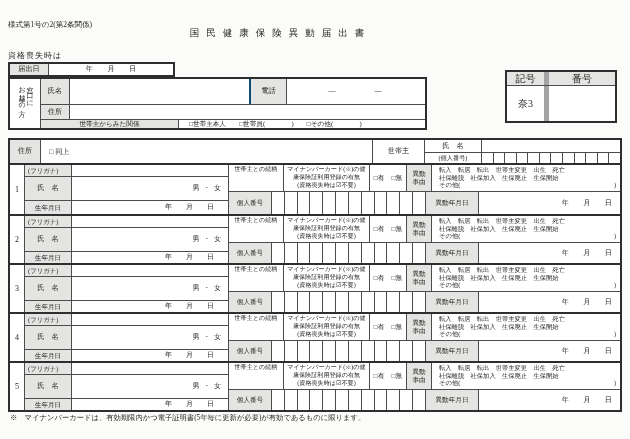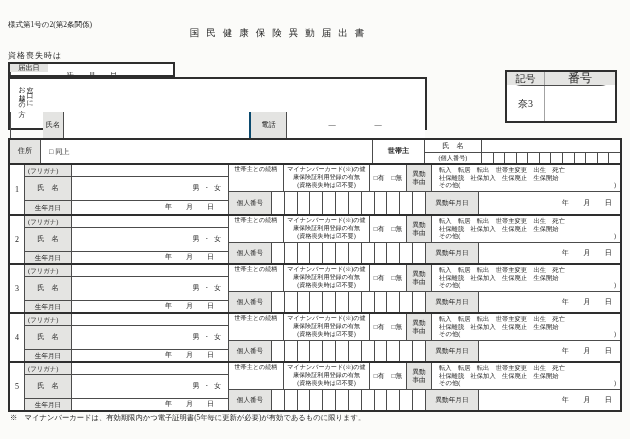--- a/index.html
+++ b/index.html
@@ -8,62 +8,62 @@
     position:relative;
     background:#fbfbf9;
     font-family:"Liberation Serif","DejaVu Serif",serif;
     color:#1e1e1e;
     overflow:hidden;
   }
   .abs { position:absolute; }
   .cell { display:flex; align-items:center; justify-content:center; overflow:hidden; line-height:1.15; }
   .gray { background:#e4e4e2; }
   .white { background:#ffffff; }
-  .bx { border:2px solid #2e2e2e; background:#fff;flex-direction:column; }
+  .bx { border:2px solid #2e2e2e; background:#fff; }
 
   #form-code { top:20px; left:8px; font-size:7.5px; }
   #form-title { top:27px; left:0; width:561px; text-align:center; font-size:9.5px; letter-spacing:7px; }
   #addressee { top:50px; left:8px; font-size:8px; letter-spacing:1px; }
 
   
   #notify-box { top:62px; left:8px; width:167px; height:15px; display:flex; }
   #notify-box .lab { width:38px; font-size:7.2px; }
   #notify-box .val { flex:1; font-size:7.2px; }
 
   
   #visitor-box { top:77px; left:8px; width:419px; height:53px; display:flex; }
   #visitor-side { width:30px; display:flex; justify-content:center; gap:1px; padding:2px 0; }
   .vcol { writing-mode:vertical-rl; text-orientation:upright; font-size:7px; line-height:1; }
   .vcol.spread { letter-spacing:7px; }
   #visitor-main { flex:1; display:flex; flex-direction:column; border-left:1px solid #4c4c4c; }
   #visitor-main .r1 { height:26px; }
   #visitor-main .r2 { height:16px; border-top:1px solid #4c4c4c; }
   #visitor-main .r3 { flex:1; border-top:1px solid #4c4c4c; }
   #visitor-main .r1, #visitor-main .r2, #visitor-main .r3 { display:flex; }
-  #visitor-main .lab30 { width:20px; font-size:7.2px;margin-left:32px; }
+  #visitor-main .lab30 { width:28px; font-size:7.2px; }
   #visitor-main .fill { flex:1; }
   #visitor-main .tel-lab { width:37px; font-size:7.2px; border-left:2px solid #0c4a6e; }
   #visitor-main .tel-val { width:139px; font-size:7.2px; border-left:1px solid #4c4c4c; letter-spacing:2px; }
   #visitor-main .rel-lab { width:137px; font-size:6.6px; }
   #visitor-main .rel-opts { flex:1; font-size:6.6px; justify-content:flex-start; padding-left:10px; border-left:1px solid #4c4c4c; }
 
   
   #sym-box { top:70px; left:505px; width:112px; height:53px; display:flex; flex-direction:column; }
   #sym-box .hd { height:13px; display:flex; }
-  #sym-box .bd { flex:1; display:flex; border-top:1px solid #4c4c4c;border-radius:15px; }
+  #sym-box .bd { flex:1; display:flex; border-top:1px solid #4c4c4c; }
   #sym-box .c1 { width:37px; font-size:10px; }
-  #sym-box .c2 { flex:1; font-size:12px; border-left:1px solid #a3a3a3; }
+  #sym-box .c2 { flex:1; font-size:10px; border-left:5px solid #a3a3a3; }
 
   
   #main-table { top:138px; left:8px; width:614px; background:#fff; border:2px solid #2e2e2e; }
   #thead { height:25px; display:flex; border-bottom:2px solid #2e2e2e; }
   #thead > * + * { border-left:1px solid #4c4c4c; }
   .th-addr { width:30px; font-size:7.2px; }
   .th-same { width:332px; justify-content:flex-start; align-items:flex-start; padding:8px 0 0 8px; font-size:7.2px; }
-  .th-hh { width:52px; font-size:7.2px;font-weight:bold; }
+  .th-hh { width:52px; font-size:7.2px; }
   .th-right { flex:1; display:flex; flex-direction:column; }
   .th-right .tr1 { height:12px; display:flex; }
   .th-right .tr2 { flex:1; display:flex; border-top:1px solid #4c4c4c; }
   .th-right .lab56 { width:56px; font-size:7.2px; }
   .th-right .fillc { flex:1; border-left:1px solid #4c4c4c; }
   .th-right .lab56.small { font-size:6.2px; }
   .digits { flex:1; display:flex; border-left:1px solid #4c4c4c; }
   .digit { flex:1; }
   .digit + .digit { border-left:1px solid #4c4c4c; }
 

